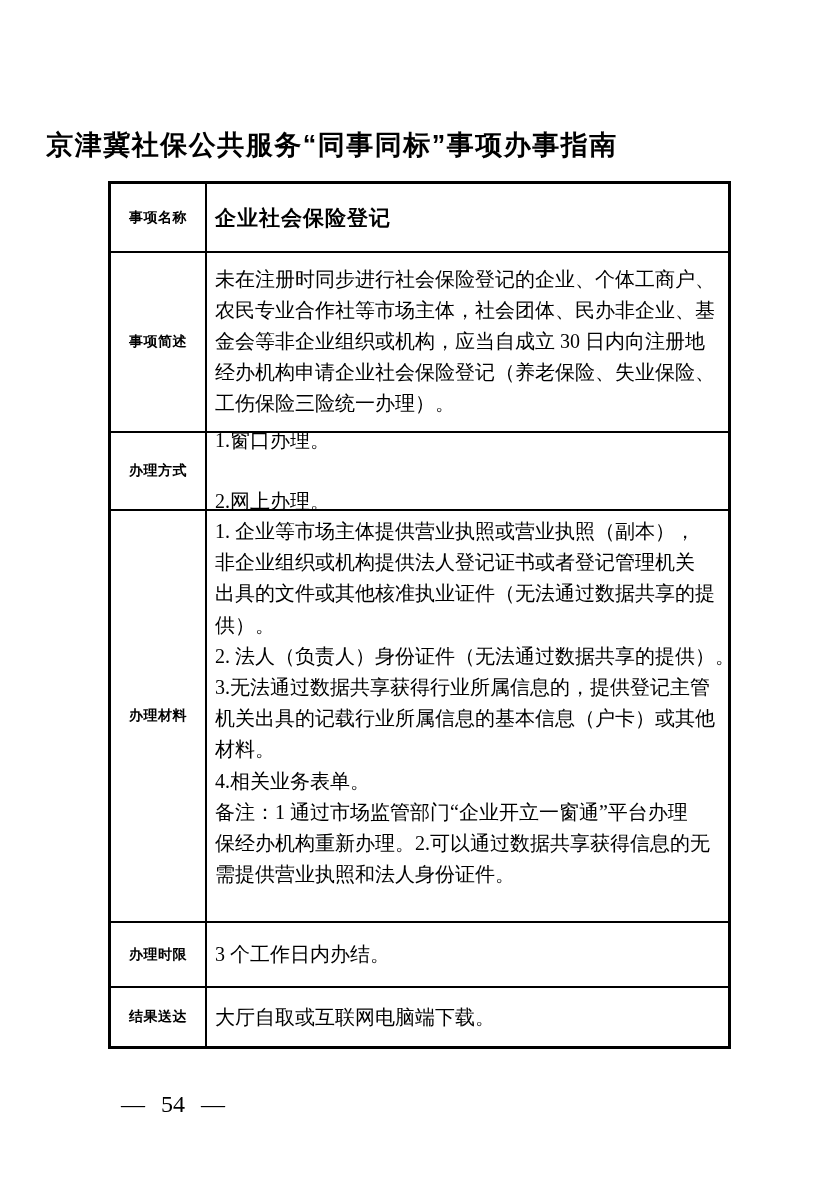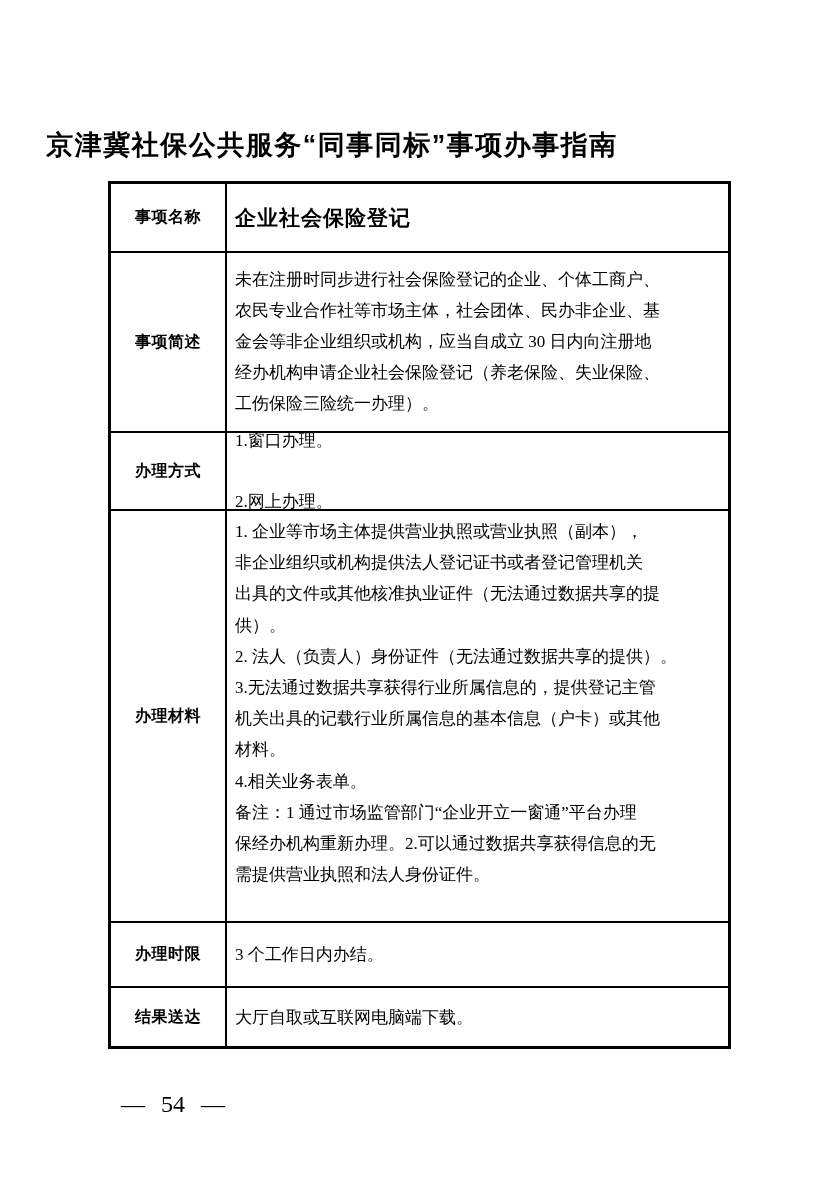--- a/index.html
+++ b/index.html
@@ -42,37 +42,37 @@
   .t-row {
     display: flex;
     border-bottom: 2px solid #000;
     box-sizing: border-box;
     flex-shrink: 0;
   }
   .t-row.last {
     border-bottom: none;
   }
   .label-cell {
-    width: 116px;
+    width: 96px;
     flex-shrink: 0;
     border-right: 2px solid #000;
     box-sizing: border-box;
     display: flex;
     align-items: center;
     justify-content: center;
     font-family: "Liberation Sans", "DejaVu Sans", sans-serif;
     font-weight: bold;
-    font-size: 16px;
+    font-size: 14px;
     letter-spacing: 0.5px;
   }
   .content-cell {
     flex: 1;
     box-sizing: border-box;
     overflow: hidden;
-    font-size: 17px;
+    font-size: 20px;
     line-height: 31px;
     padding: 0 3px 0 8px;
   }
   .r1 { height: 69px; }
   .r1 .content-cell {
     display: flex;
     align-items: center;
     justify-content: flex-start;
     font-family: "Liberation Sans", "DejaVu Sans", sans-serif;
     font-weight: bold;

